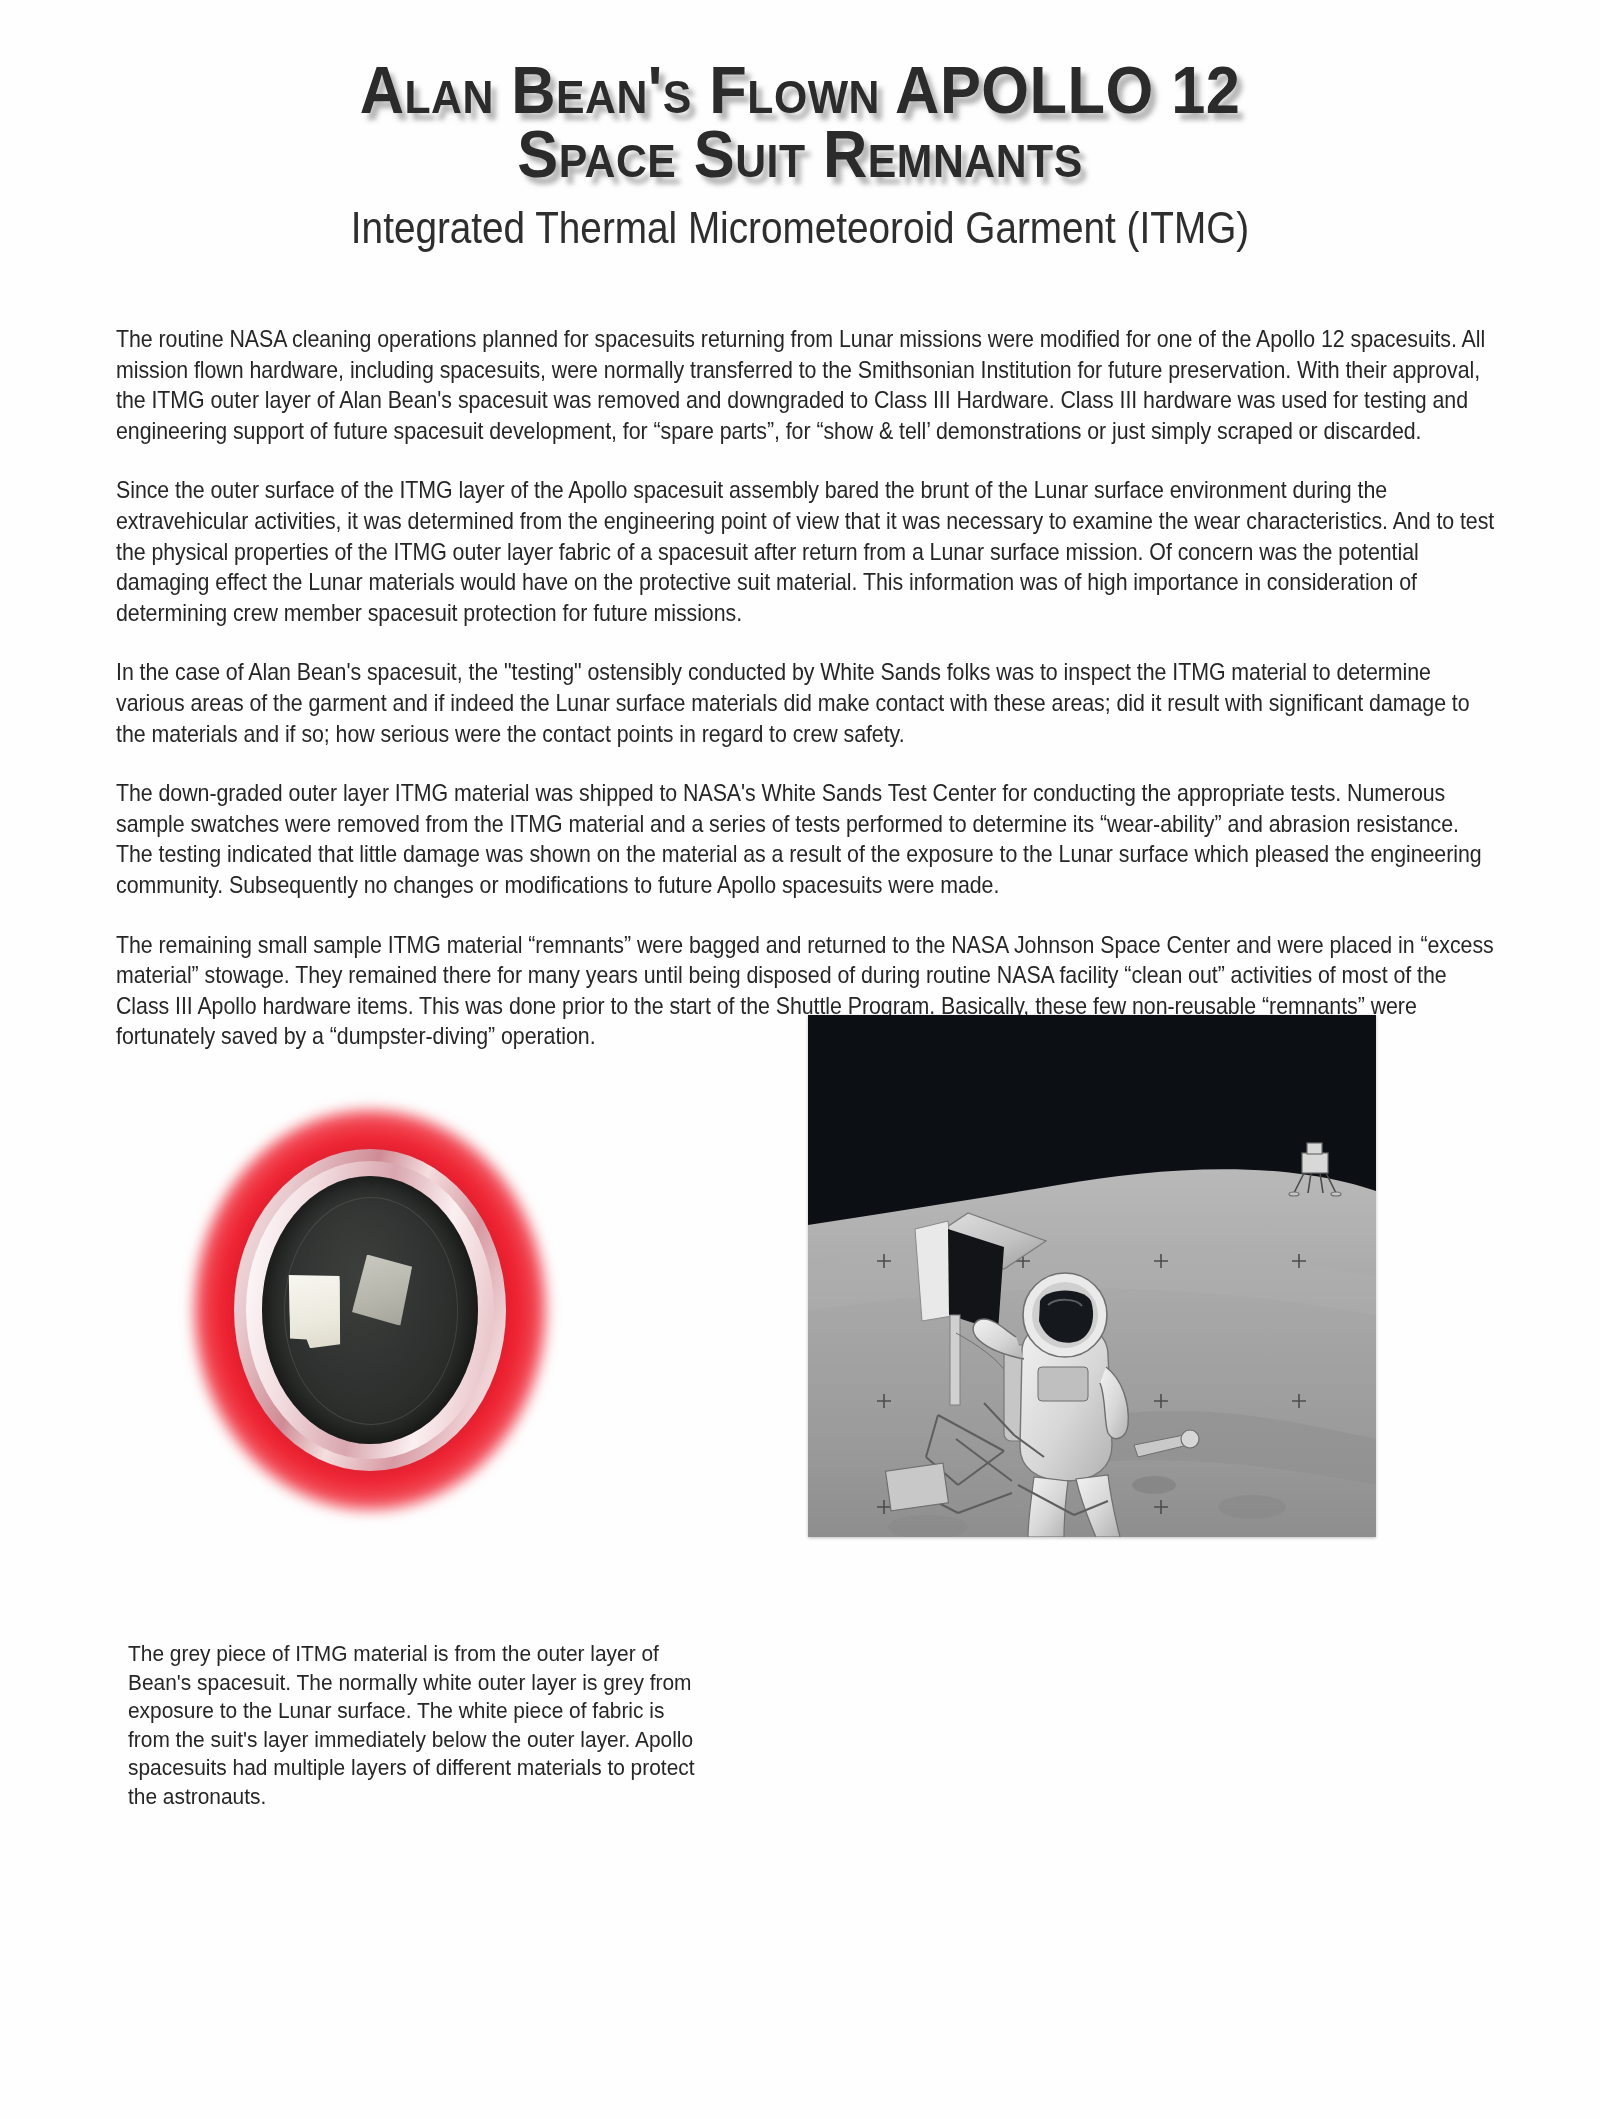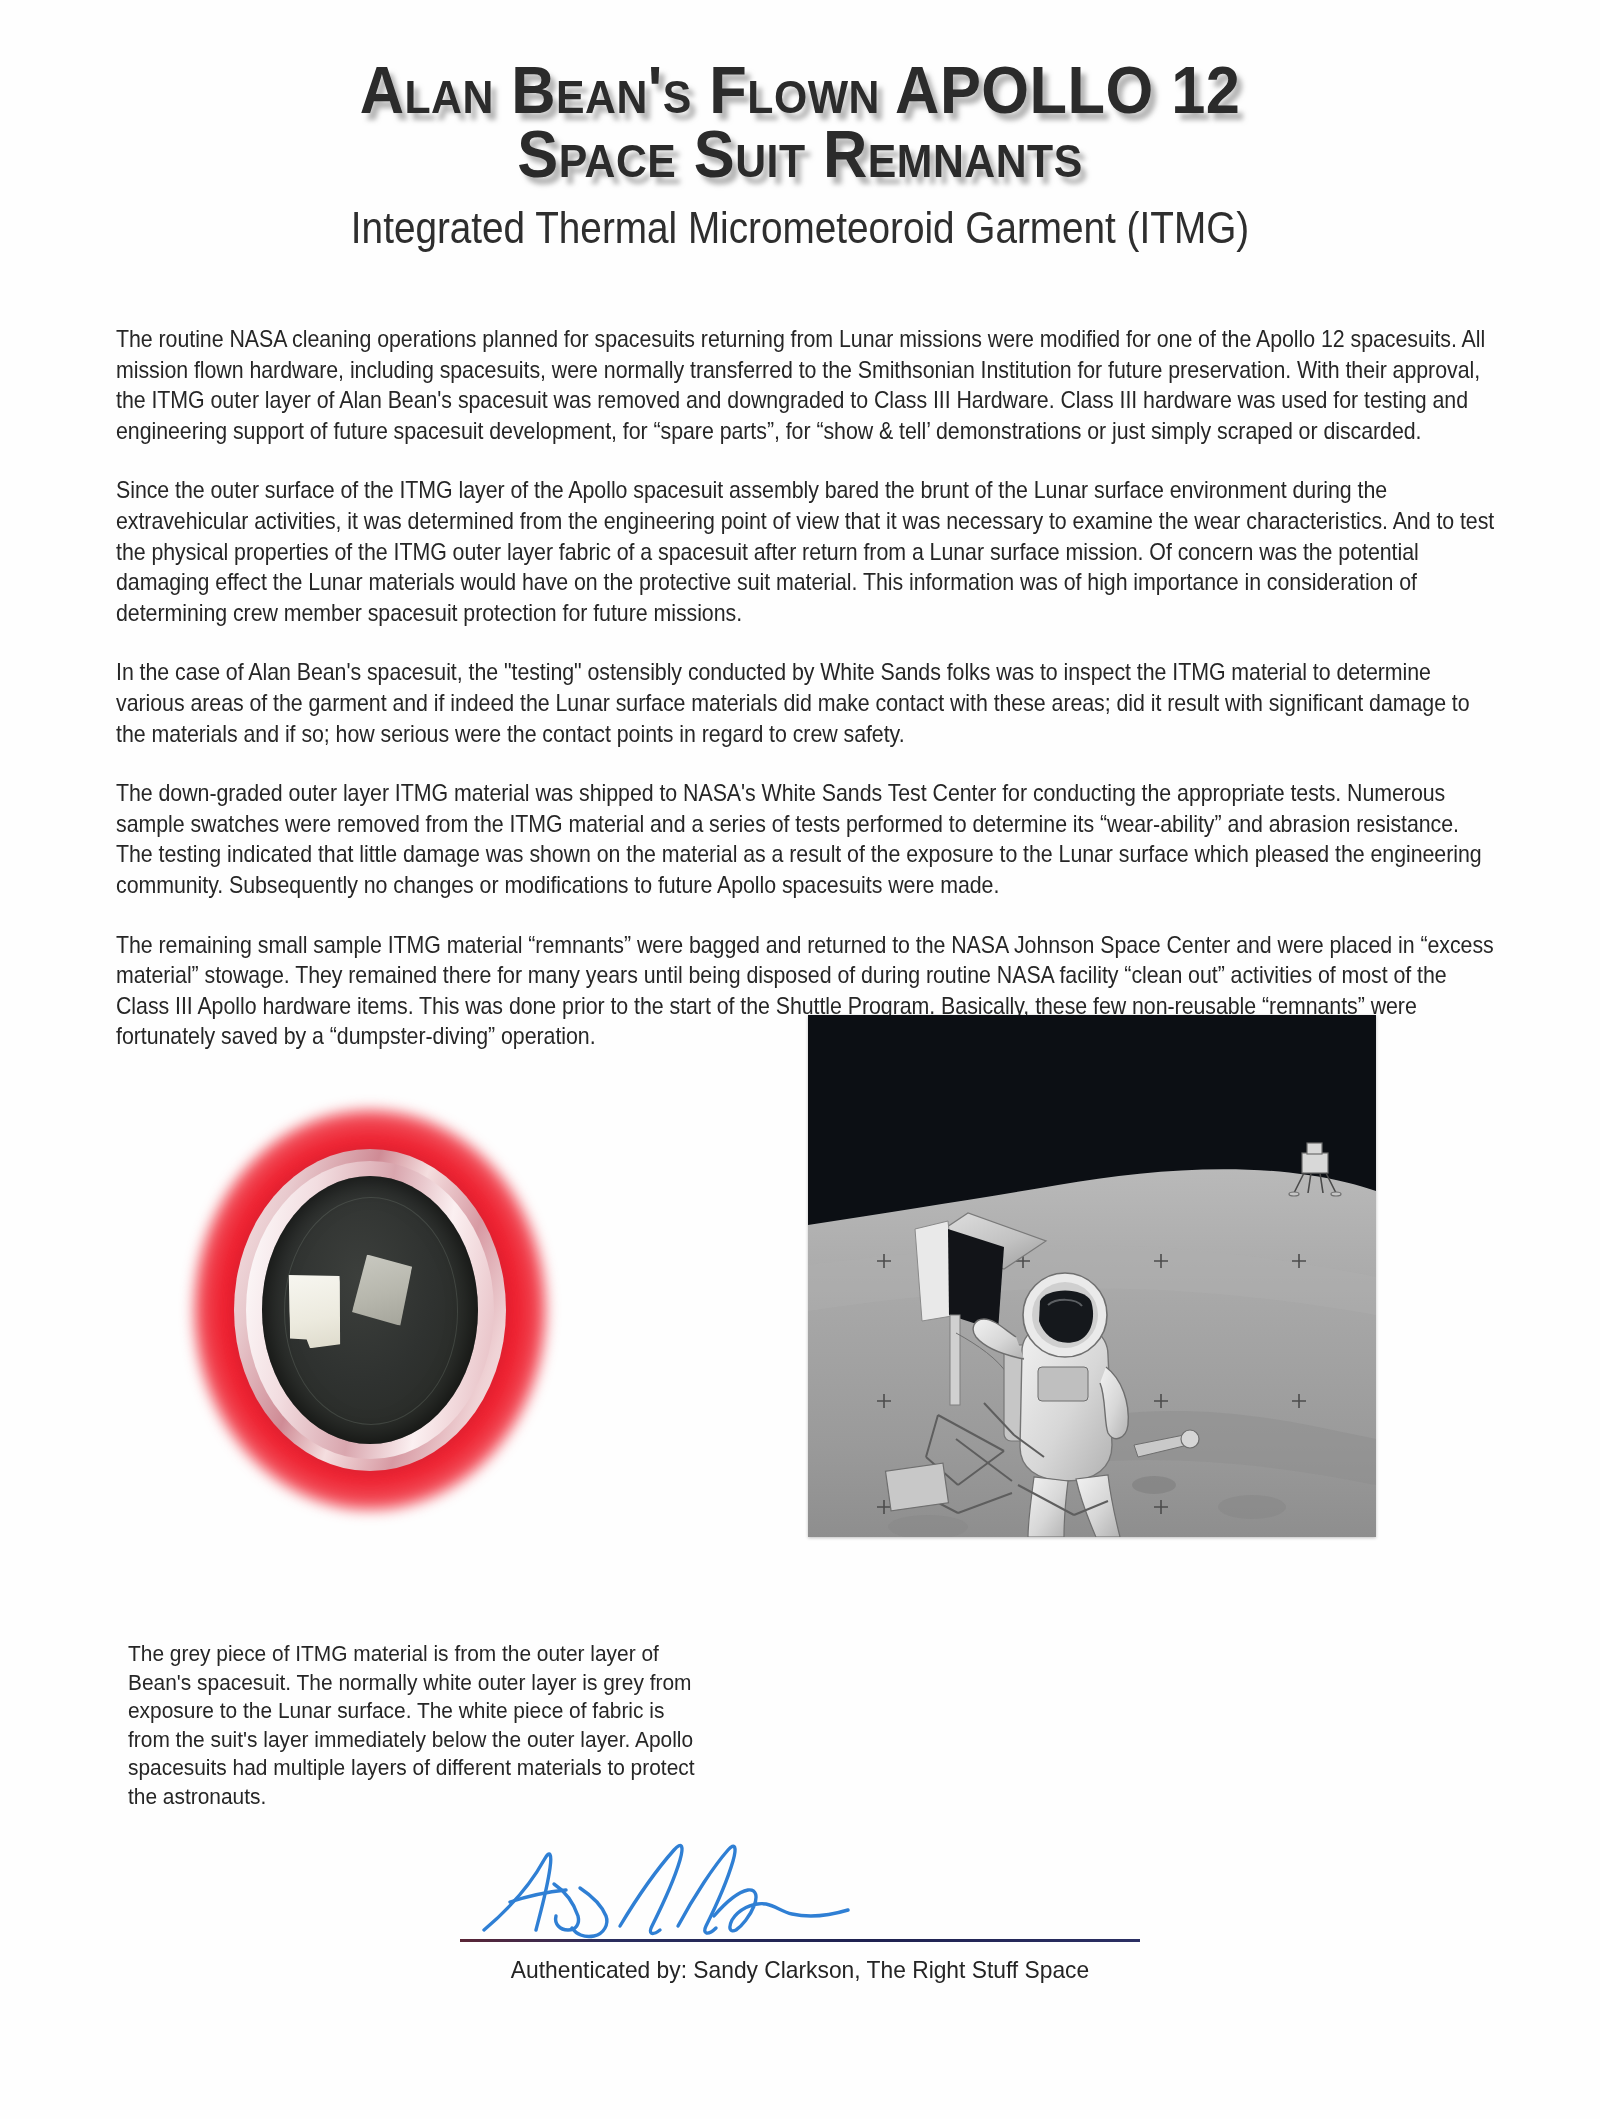--- a/index.html
+++ b/index.html
@@ -361,31 +361,14 @@
         <circle cx="382" cy="424" r="9" fill="#d6d6d6" stroke="#6e6e6e" stroke-width="1.2"></circle>
         <ellipse cx="346" cy="470" rx="22" ry="9" fill="#7e7e7e" opacity="0.6"></ellipse>
         <ellipse cx="444" cy="492" rx="34" ry="12" fill="#868686" opacity="0.55"></ellipse>
         <ellipse cx="120" cy="512" rx="40" ry="12" fill="#888888" opacity="0.5"></ellipse>
       </svg>
     </div>
   </div>
 
   <div class="caption">The grey piece of ITMG material is from the outer layer of Bean's spacesuit. The normally white outer layer is grey from exposure to the Lunar surface. The white piece of fabric is from the suit's layer immediately below the outer layer. Apollo spacesuits had multiple layers of different materials to protect the astronauts.</div>
 
-  <div class="sig-area">
-    <div class="sig-holder">
-      <svg class="sig-svg" viewBox="0 0 420 112">
-        <g fill="none" stroke="#2f7fd4" stroke-width="3.4" stroke-linecap="round" stroke-linejoin="round">
-          <path d="M14 100 C 40 78 62 52 74 30 C 80 19 82 24 80 38 C 77 60 70 84 66 100"></path>
-          <path d="M40 72 C 58 66 76 62 96 60"></path>
-          <path d="M84 54 C 96 62 104 74 108 86 C 110 94 106 100 98 100 C 90 100 84 94 86 86"></path>
-          <path d="M110 58 C 122 66 132 76 136 86 C 139 94 134 104 124 106 C 114 108 106 104 102 98"></path>
-          <path d="M150 96 C 168 66 188 38 204 20 C 212 11 214 16 210 30 C 203 54 190 80 182 96 C 178 104 182 106 190 100"></path>
-          <path d="M208 96 C 224 66 244 36 258 20 C 265 12 267 17 263 31 C 256 55 244 80 236 96 C 232 104 238 106 246 98"></path>
-          <path d="M244 86 C 256 72 268 62 278 60 C 286 59 288 66 284 76 C 280 86 272 96 266 100 C 260 103 258 98 262 90 C 268 80 282 72 296 74 C 306 76 312 82 322 84 C 340 88 358 86 378 80"></path>
-        </g>
-      </svg>
-      <div class="sig-rule"></div>
-    </div>
-    <div class="auth-line">Authenticated by: Sandy Clarkson, The Right Stuff Space</div>
-  </div>
 
 </div>
 
 </body></html>

